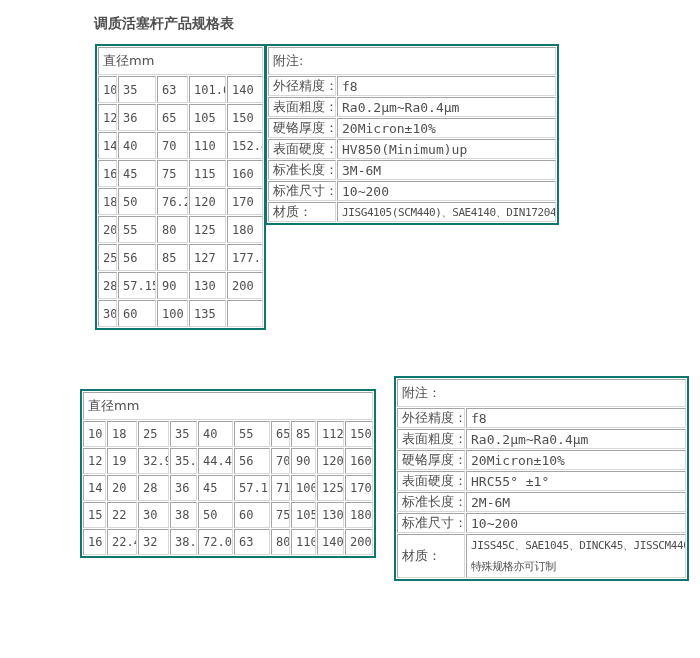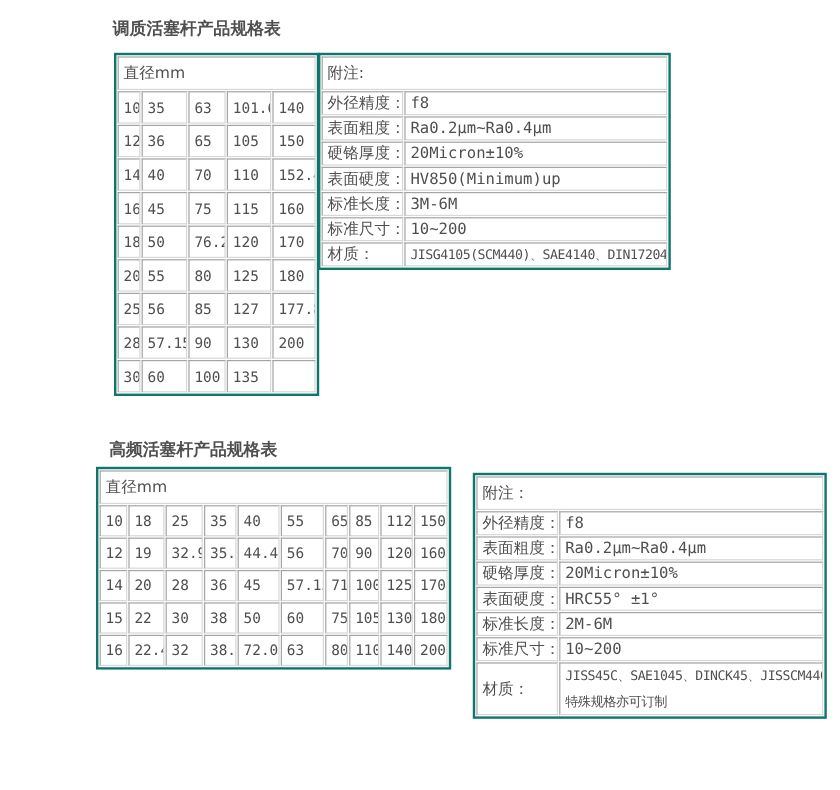--- a/index.html
+++ b/index.html
@@ -143,21 +143,20 @@
         <td class="lbl">标准尺寸：</td>
         <td class="val">10~200</td>
       </tr>
       <tr>
         <td class="lbl">材质：</td>
         <td class="val long">JISG4105(SCM440)、SAE4140、DIN17204</td>
       </tr>
     </tbody>
   </table>
 
-  <div class="sec-title" style="left:54px;top:366px;">高频活塞杆产品规格表</div>
 
   <table class="tbl t3" style="left:43px;top:389px;width:294px;">
     <colgroup>
       <col style="width:23px">
         <col style="width:30px">
         <col style="width:31px">
         <col style="width:27px">
       <col style="width:35px">
         <col style="width:36px">
         <col style="width:19px">
@@ -227,21 +226,21 @@
           <td>72.0</td>
           <td>63</td>
           <td>80</td>
           <td>110</td>
           <td>140</td>
           <td>200</td>
         </tr>
       </tbody>
   </table>
 
-  <table class="tbl t4" style="left:357px;top:394px;width:291px;">
+  <table class="tbl t4" style="left:357px;top:376px;width:291px;">
     <colgroup>
         <col style="width:68px">
         <col style="width:220px">
       </colgroup>
     <tbody>
       <tr class="hd">
         <td colspan="2">附注：</td>
       </tr>
       <tr>
         <td class="lbl">外径精度：</td>

